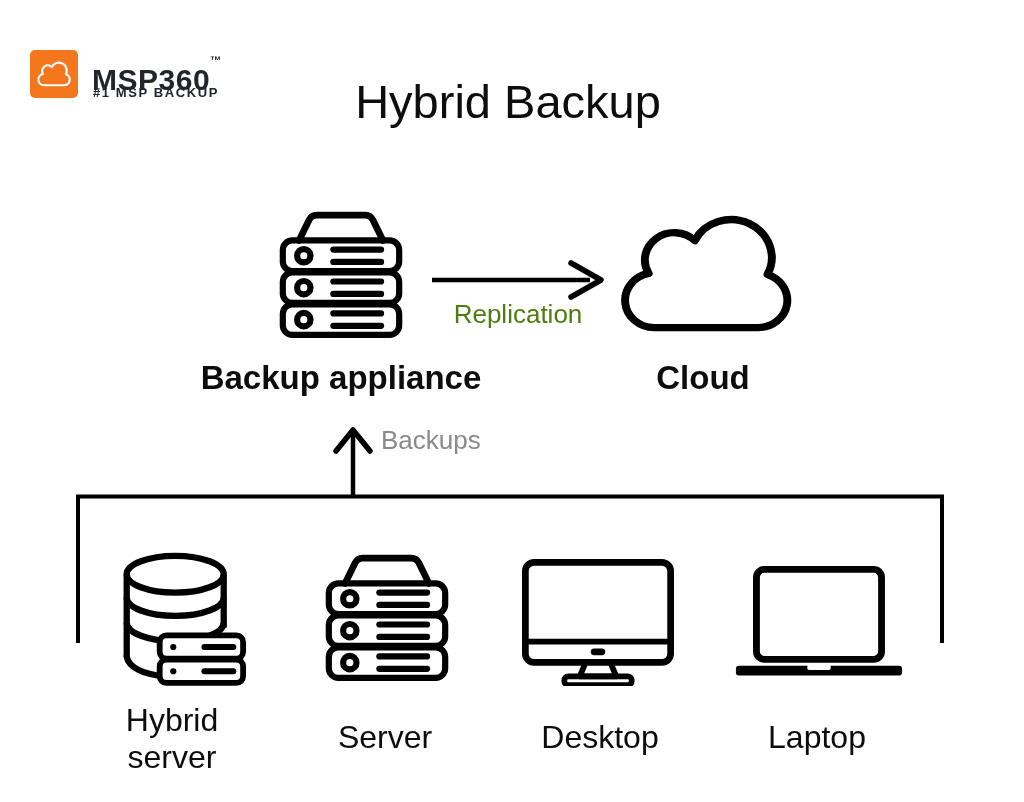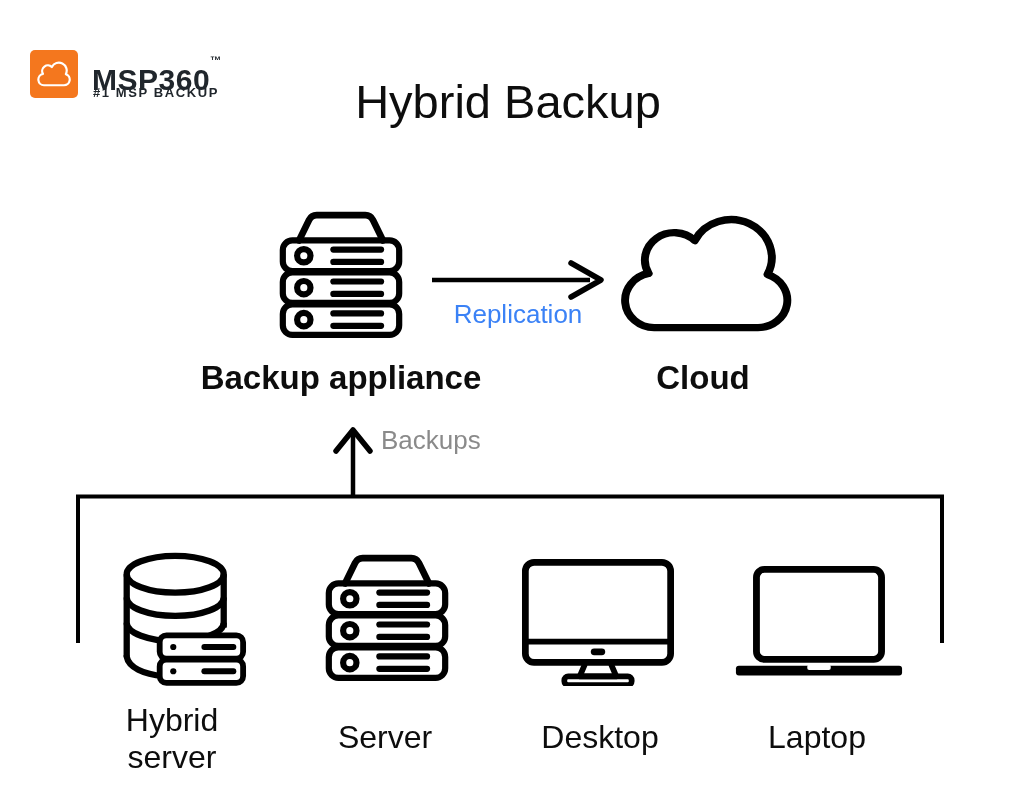--- a/index.html
+++ b/index.html
@@ -54,21 +54,21 @@
         <line x1="57" y1="89" x2="107" y2="89"></line>
       <line x1="57" y1="109.5" x2="107" y2="109.5"></line>
         <line x1="57" y1="122.5" x2="107" y2="122.5"></line>
     </g>
   </svg>
 
   <svg class="abs" style="left:430px;top:244px;" width="176" height="40" viewBox="0 0 176 40">
     <line x1="2" y1="20" x2="160" y2="20" stroke="#000" stroke-width="4.5"></line>
     <polyline points="141,3 171,20 141,37" fill="none" stroke="#000" stroke-width="5.5" stroke-linecap="round" stroke-linejoin="round"></polyline>
   </svg>
-  <div class="abs flow-label" style="left: 430px; top: 283px; width: 176px; text-align: center; color: #3b82f6;">Replication</div>
+  <div class="abs flow-label" style="left: 430px; top: 283px; width: 176px; text-align: center; color: #4d7c0f;">Replication</div>
 
   <svg class="abs" style="left:618px;top:196px;" width="176" height="124" viewBox="12 4 156 118" preserveAspectRatio="none">
     <path d="M 44 114 L 136 114 A 26 26 0 0 0 144.5 63.4 A 36 36 0 0 0 80.1 31.2 A 26 26 0 0 0 39.2 62.5 A 26 26 0 0 0 44 114 Z" fill="none" stroke="#000" stroke-width="7" stroke-linejoin="round"></path>
   </svg>
 
   <div class="abs node-label" style="left:171px;top:343px;width:340px;">Backup appliance</div>
   <div class="abs node-label" style="left:533px;top:343px;width:340px;">Cloud</div>
 
   <svg class="abs" style="left:333px;top:409px;" width="40" height="72" viewBox="0 0 40 72">
     <line x1="20" y1="70" x2="20" y2="8" stroke="#000" stroke-width="4.5"></line>

